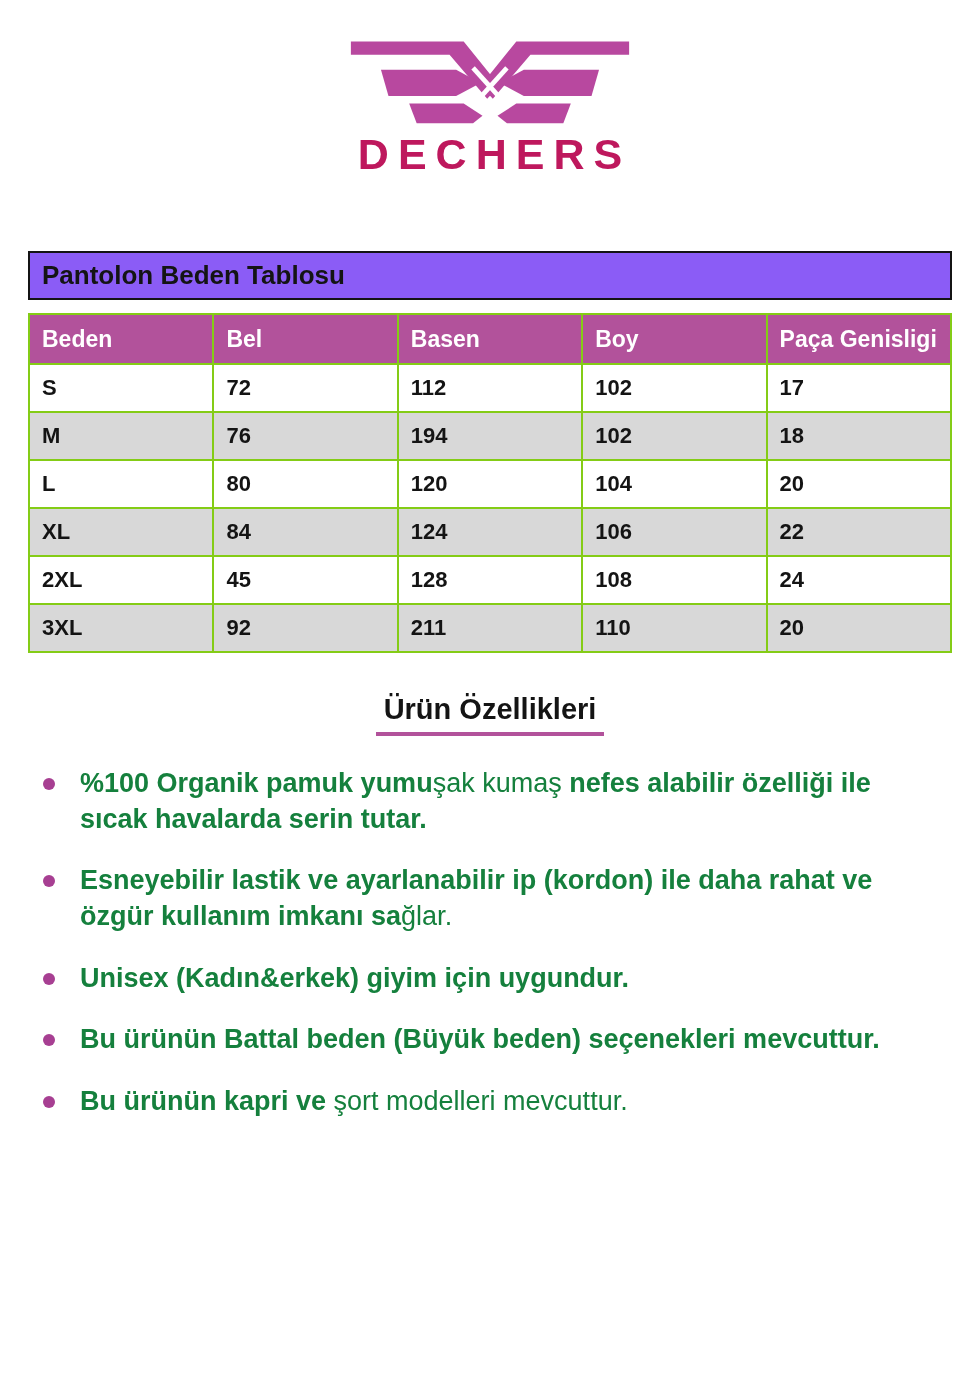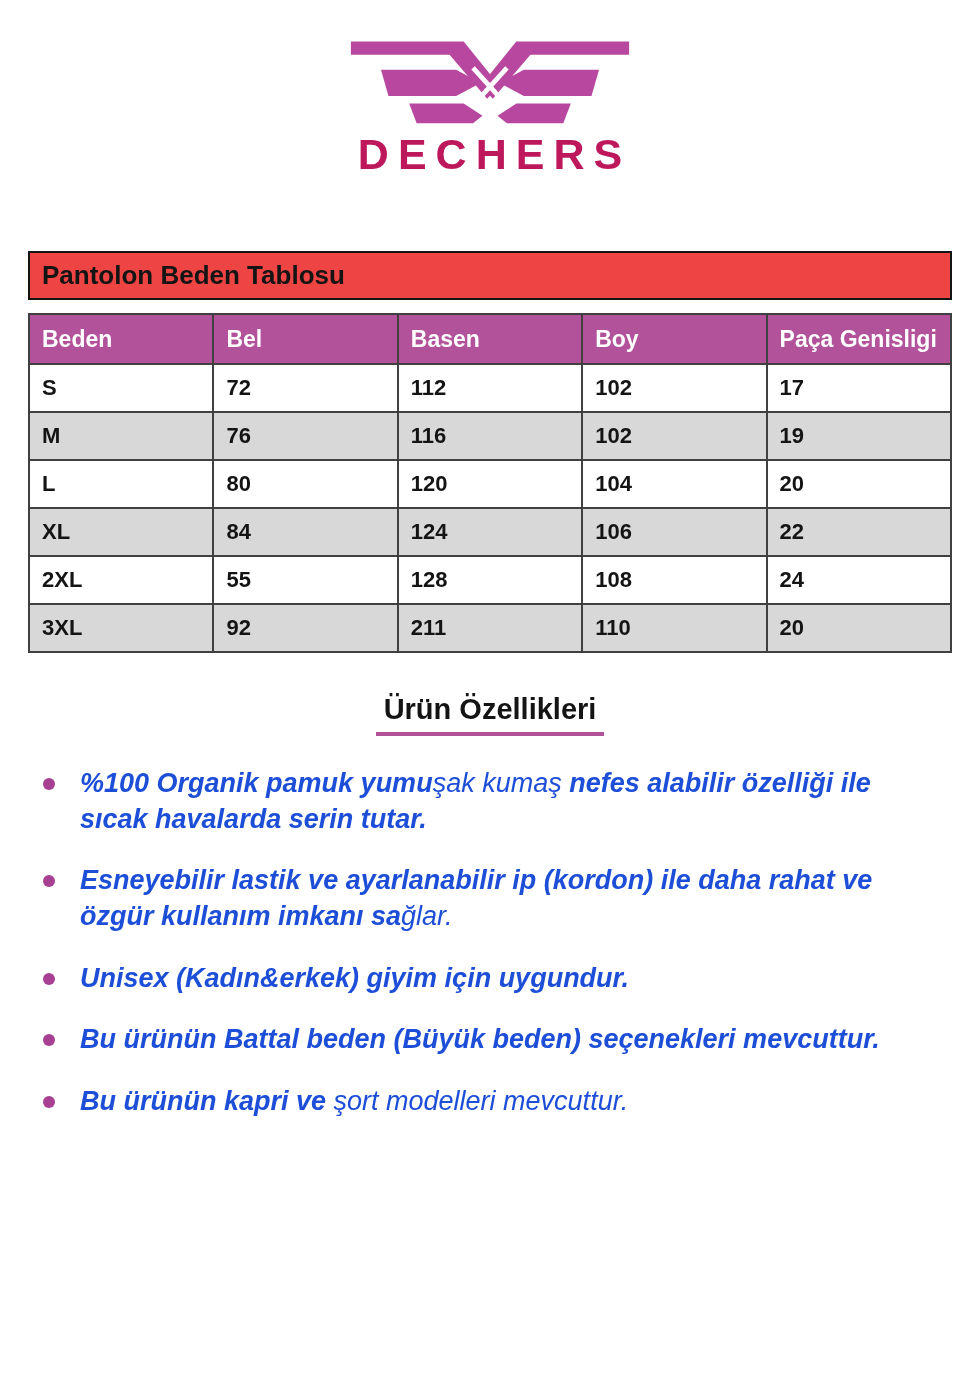--- a/index.html
+++ b/index.html
@@ -17,32 +17,32 @@
     margin-top: 2px;
     font-size: 43px; font-weight: 800;
     letter-spacing: 9px; text-indent: 9px;
     color: #be185d;
   }
 
   
   .title-box {
     margin-top: 72px;
     border: 2px solid #141414;
-    background: #ef4444;
+    background: #8b5cf6;
     padding: 7px 12px;
     font-size: 26px; font-weight: 600; color: #141414;
   }
 
   
   table.size-table {
     width: 100%; margin-top: 13px;
     border-collapse: collapse; table-layout: fixed;
   }
   .size-table th, .size-table td {
-    border: 2px solid #404040;
+    border: 2px solid #84cc16;
     height: 46px; padding: 0 4px 0 12px;
     text-align: left; vertical-align: middle;
     font-size: 22px; font-weight: 600;
     overflow: hidden; white-space: nowrap;
   }
   .size-table th {
     background: #b2529b; color: #ffffff;
     font-size: 23px; font-weight: 600; height: 48px;
   }
   .size-table td { background: #ffffff; color: #141414; }
@@ -56,21 +56,21 @@
   .heading-underline {
     width: 228px; height: 4px; background: #b2529b;
     margin: 6px auto 0 auto;
   }
   ul.features {
     list-style: none; margin: 30px 0 0 0; padding: 0 12px 0 0;
   }
   ul.features li {
     position: relative;
     padding-left: 52px; margin-bottom: 26px;
-    font-size: 27px; line-height: 1.32; color: #1d4ed8; font-style: italic;
+    font-size: 27px; line-height: 1.32; color: #15803d;
   }
   ul.features .dot {
     position: absolute; left: 15px; top: 12px;
     width: 12px; height: 12px; border-radius: 50%;
     background: #a73f92;
   }
   ul.features .seg-b { font-weight: 700; }
   ul.features .seg-n { font-weight: 400; }
 </style>
 </head>
@@ -116,41 +116,41 @@
         <tr>
           <td>S</td>
           <td>72</td>
           <td>112</td>
           <td>102</td>
           <td>17</td>
         </tr>
         <tr class="alt">
           <td>M</td>
           <td>76</td>
-          <td>116</td>
+          <td>194</td>
           <td>102</td>
-          <td>19</td>
+          <td>18</td>
         </tr>
         <tr>
           <td>L</td>
           <td>80</td>
           <td>120</td>
           <td>104</td>
           <td>20</td>
         </tr>
         <tr class="alt">
           <td>XL</td>
           <td>84</td>
           <td>124</td>
           <td>106</td>
           <td>22</td>
         </tr>
         <tr>
           <td>2XL</td>
-          <td>55</td>
+          <td>45</td>
           <td>128</td>
           <td>108</td>
           <td>24</td>
         </tr>
         <tr class="alt">
           <td>3XL</td>
           <td>92</td>
           <td>211</td>
           <td>110</td>
           <td>20</td>

